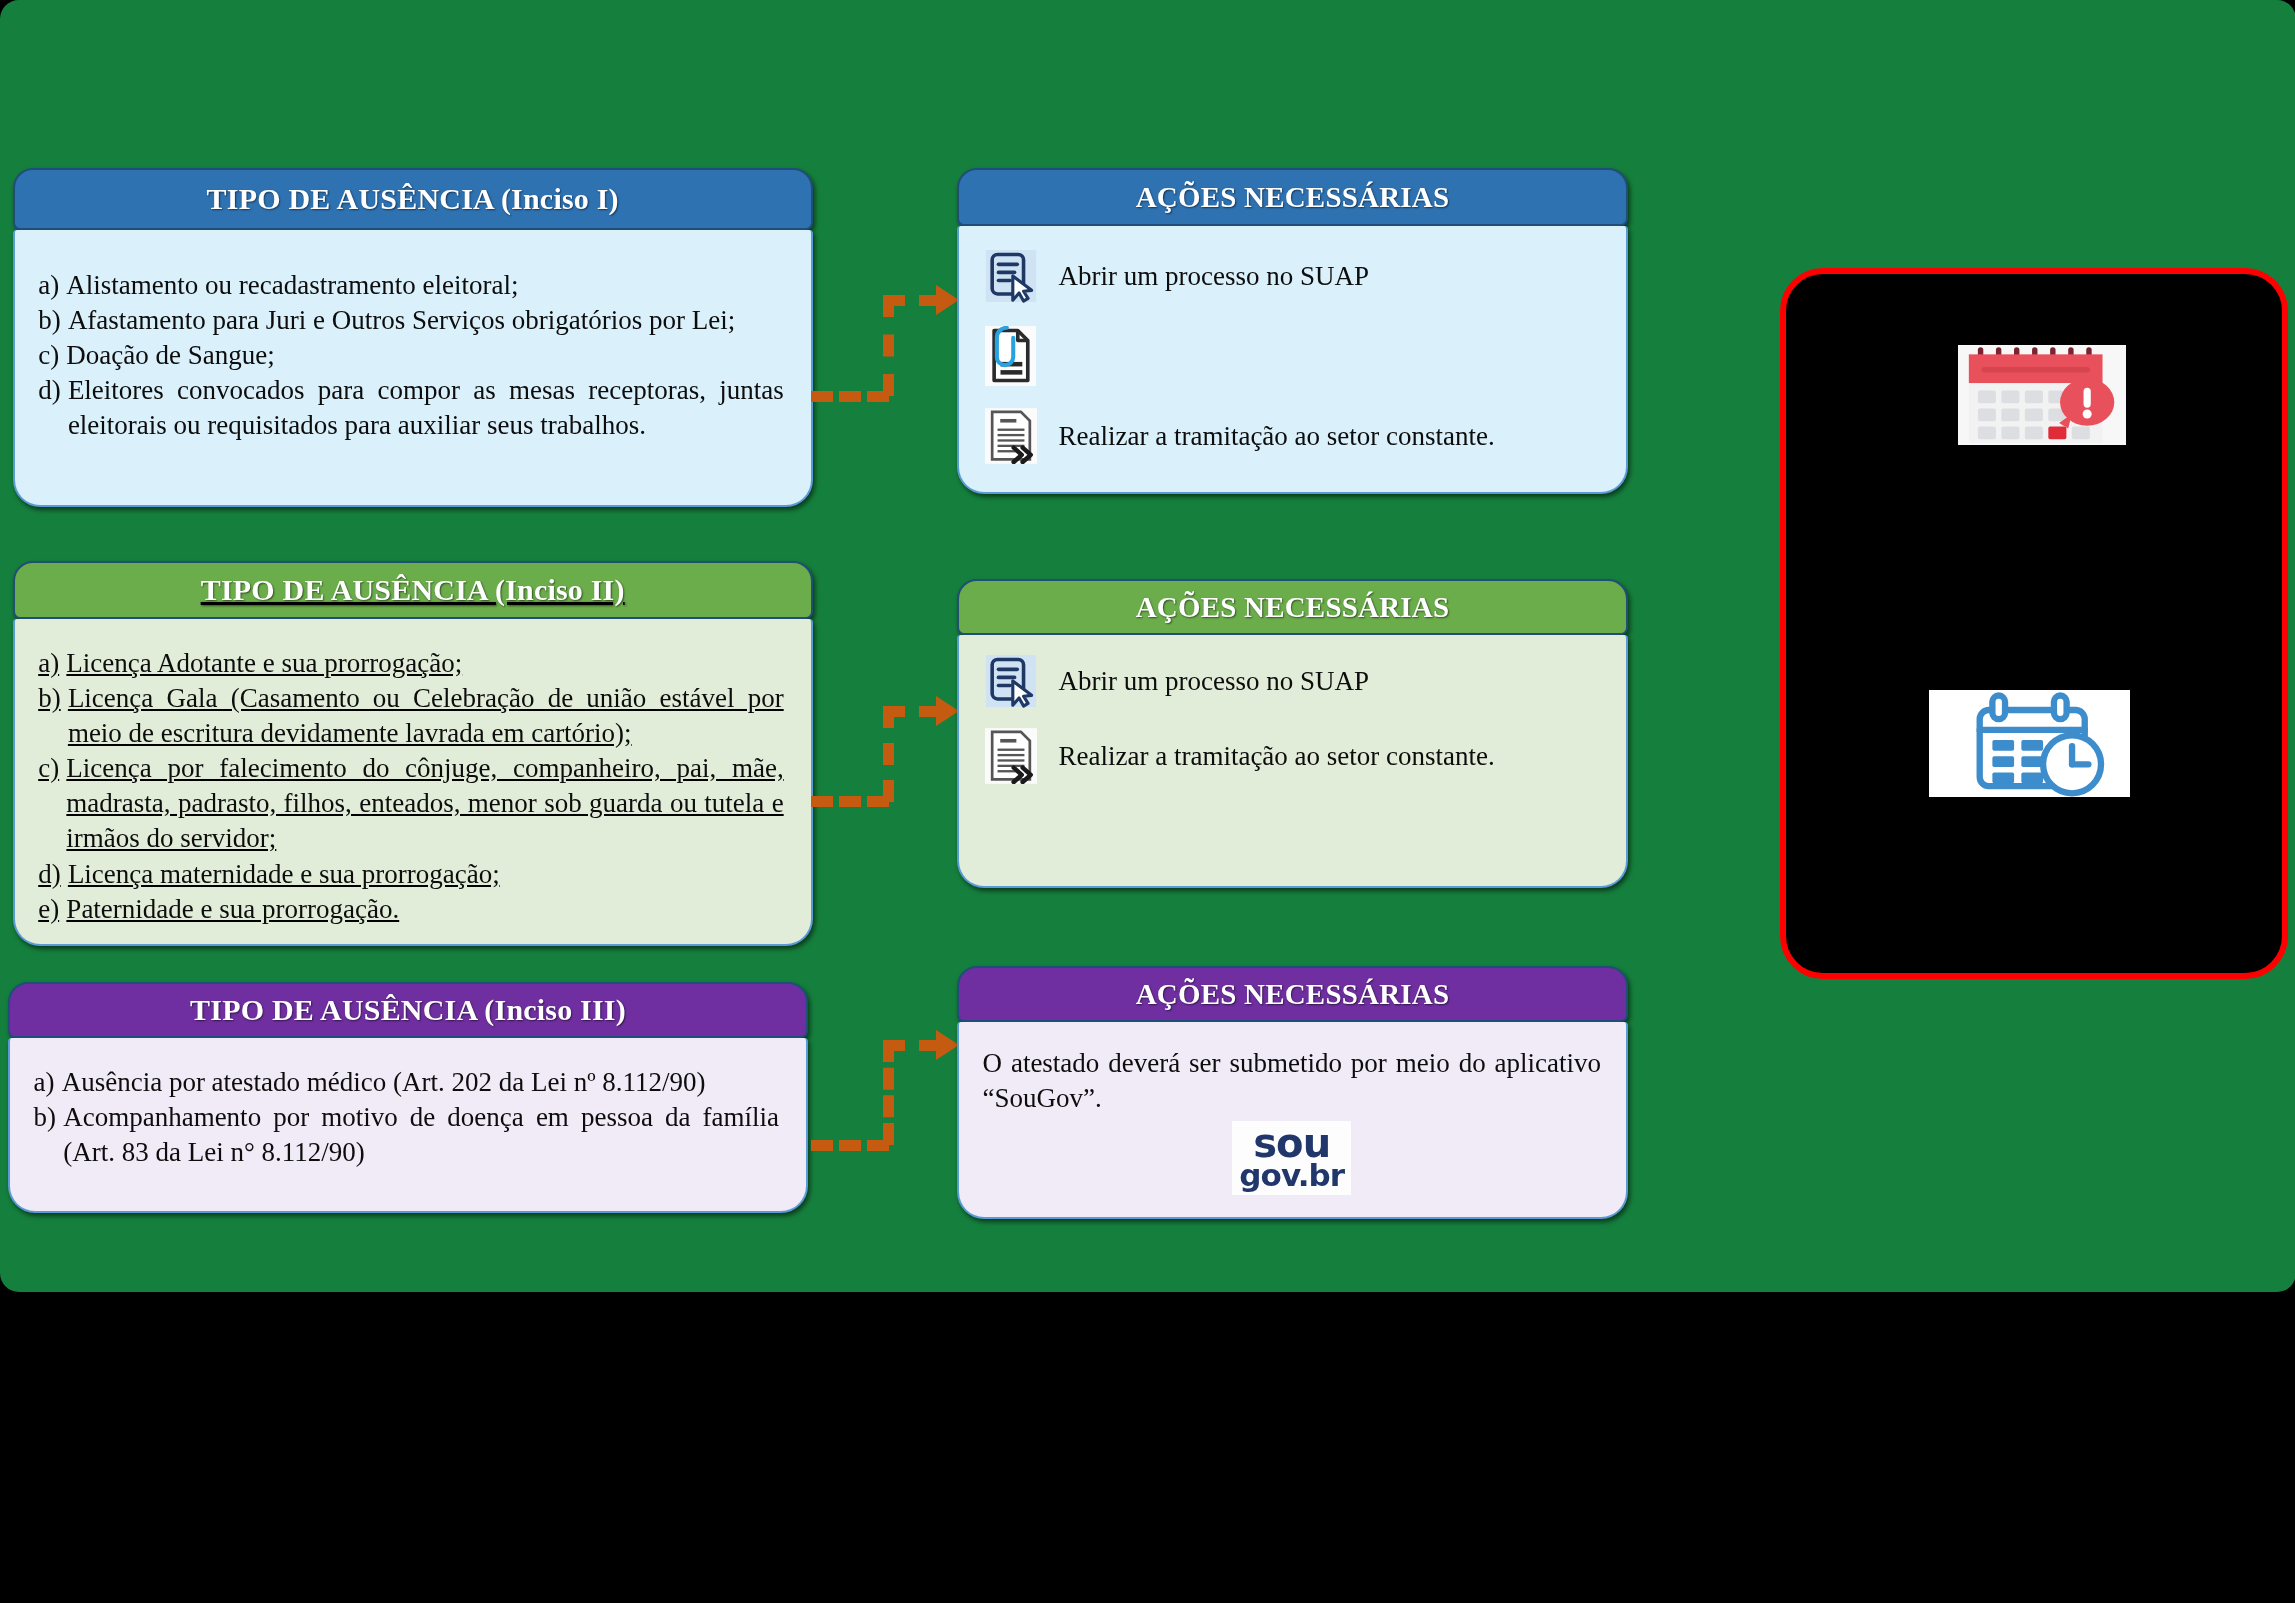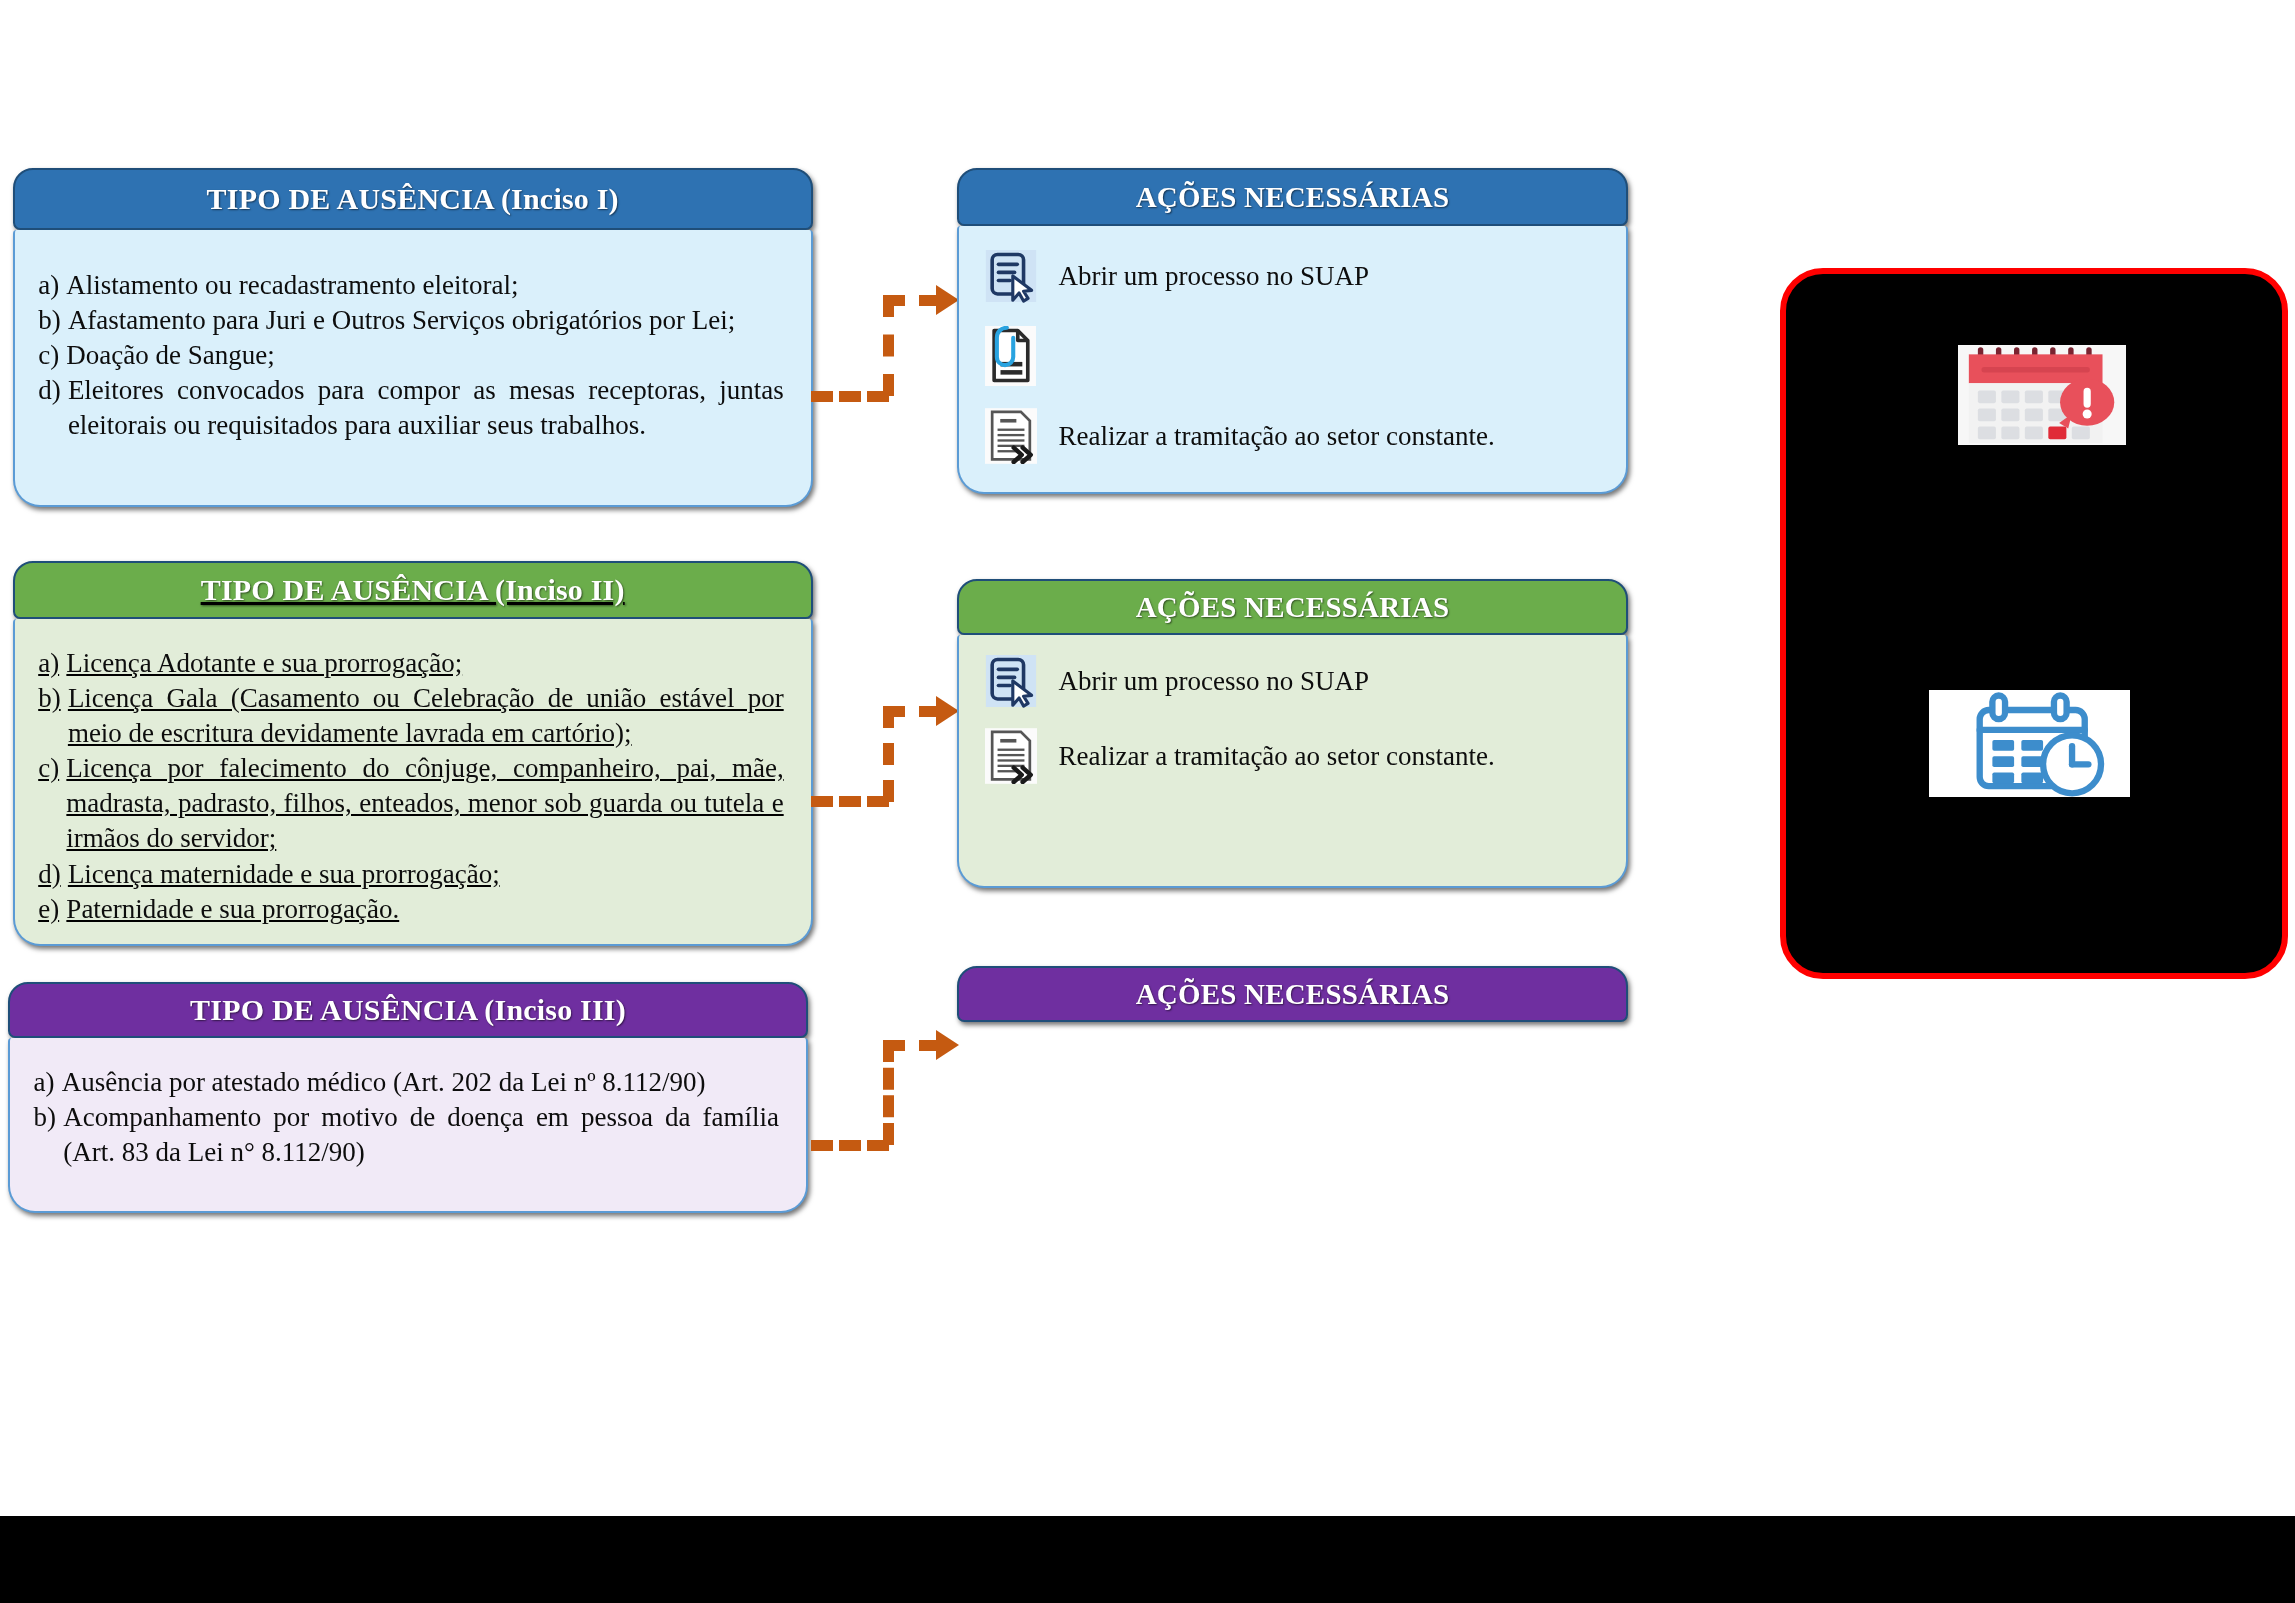--- a/index.html
+++ b/index.html
@@ -6,22 +6,23 @@
   html, body {
     margin: 0; padding: 0;
     background: #000000;
     width: 2296px; height: 1604px;
     overflow: hidden;
     font-family: "Liberation Serif", "DejaVu Serif", serif;
   }
   #canvas {
     position: relative;
     width: 2296px;
-    height: 1516px;
-    background: #ffffff;
+    height: 1292px;
+    background: #15803d;
+    border-radius: 19px;
   }
 
   
   .card {
     position: absolute;
     border-radius: 23.5px;
     overflow: visible;
     filter: drop-shadow(2.7px 3.6px 2.7px rgba(0,0,0,0.55));
   }
   .card-head {
@@ -345,20 +346,29 @@
   <div class="arrow" style="left:811px; top:1004px; width:145px; height:127px;">
     <div class="seg-h" style="left:0px;  top:136px; width:78px;"></div>
     <div class="seg-v" style="left:72px; top:36px;  height:105px;"></div>
     <div class="seg-h" style="left:72px; top:36px;  width:58px;"></div>
     <div class="head" style="left:125px; top:26px;"></div>
   </div>
 
   <div class="card v-purple" style="left:957px; top:966px; width:671px;">
     <div class="card-head" style="height:56px; font-size:29px;">
       <span>AÇÕES NECESSÁRIAS</span>
+    </div>
+    <div class="card-body" style="height:197px; padding:23.5px 25px 12.7px 23.5px;">
+      <div class="list-text" style="text-align:justify; text-align-last:left;">O atestado deverá ser submetido por meio do aplicativo “SouGov”.</div>
+      <div style="display:flex; justify-content:center; margin-top:5.4px;">
+        <span class="sougov">
+          <span class="l1">sou</span>
+          <span class="l2">gov.br</span>
+        </span>
+      </div>
     </div>
   </div>
 
   <div id="red-panel" style="left:1780px; top:268px; width:508px; height:711px;">
 
     <div class="img-tile" style="left:172px; top:71px; width:168px; height:100px;">
       <svg width="168" height="100" viewBox="0 0 186 110" aria-hidden="true">
         <rect x="0" y="0" width="186" height="110" fill="#F7F7F7"></rect>
 
         <g fill="#7A2431">

